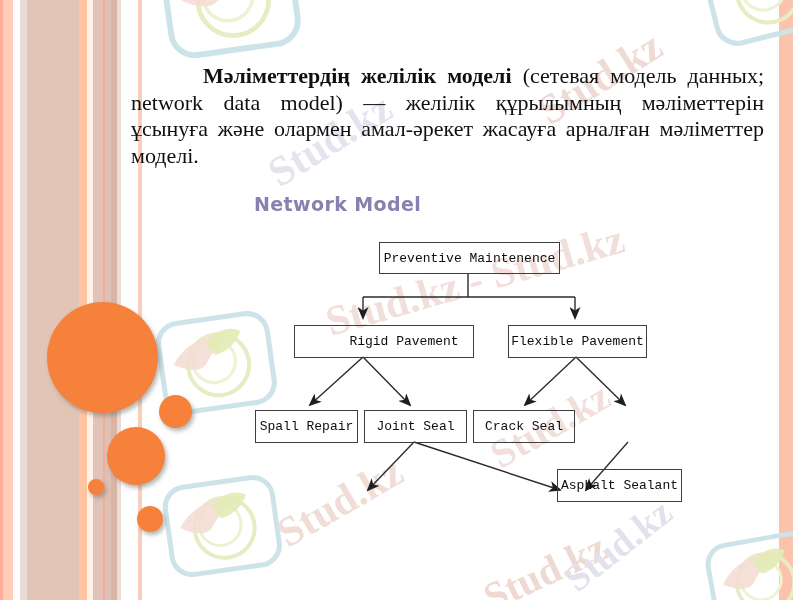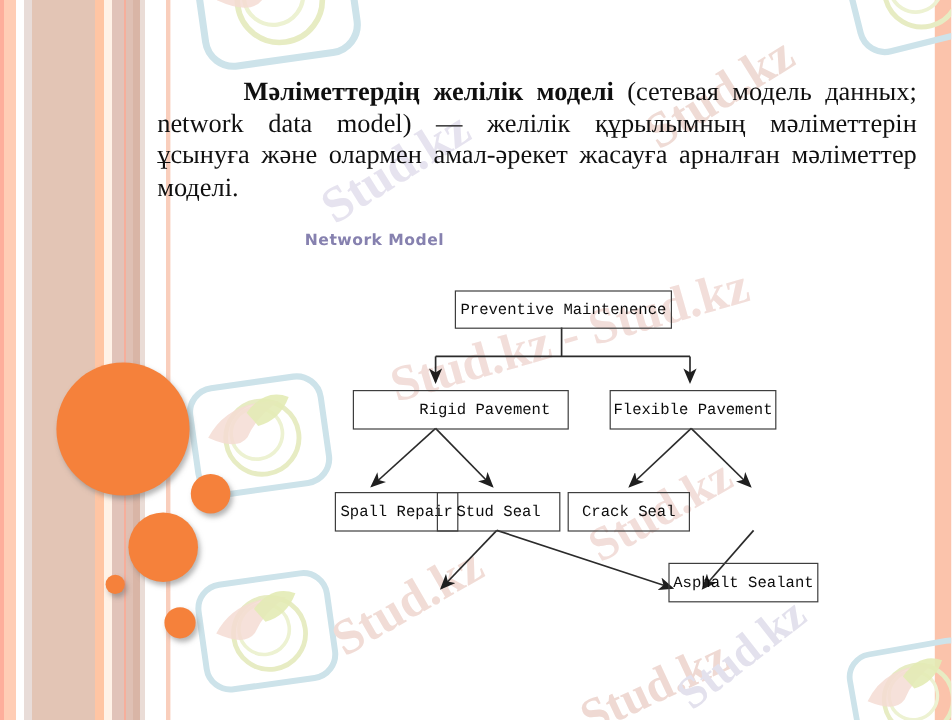--- a/index.html
+++ b/index.html
@@ -37,21 +37,21 @@
   
   .para{position:absolute;left:131px;top:63px;width:633px;color:#101010;
         font-family:"Liberation Serif","DejaVu Serif",serif;font-size:22px;line-height:26.5px;}
   .para .line{text-align:justify;text-align-last:justify;}
   .para .line.first{padding-left:72px;}
   .para .line.last{text-align:center;text-align-last:left;}
   .para b{font-weight:bold;}
 
   
   .heading{position:absolute;left:254px;top:193px;margin:0;color:#8681AF;
-           font-family:"DejaVu Sans","Liberation Sans",sans-serif;font-size:13px;font-weight:bold;letter-spacing:.4px;}
+           font-family:"DejaVu Sans","Liberation Sans",sans-serif;font-size:19px;font-weight:bold;letter-spacing:.4px;}
 
   
   .edges{position:absolute;left:0;top:0;width:793px;height:600px;pointer-events:none;}
   .node{position:absolute;border:1.5px solid #3E3E3E;background:transparent;color:#0d0d0d;
         display:flex;align-items:center;justify-content:center;
         font-family:Liberation Mono, monospace;font-size:13px;}
 </style>
 </head>
 <body>
 
@@ -126,18 +126,18 @@
       <line x1="576" y1="357" x2="625" y2="405" marker-end="url(#arrow)"></line>
       <line x1="414" y1="442" x2="368" y2="490" marker-end="url(#arrow)"></line>
       <line x1="414" y1="442" x2="560" y2="490" marker-end="url(#arrow)"></line>
       <line x1="628" y1="442" x2="586" y2="490" marker-end="url(#arrow)"></line>
     </g>
   </svg>
 
   <div class="node" style="left:379px;top:242px;width:179px;height:30px;">Preventive Maintenence</div>
   <div class="node" style="left:294px;top:325px;width:138px;height:31px;padding-left:40px;">Rigid Pavement</div>
   <div class="node" style="left:508px;top:325px;width:137px;height:31px;">Flexible Pavement</div>
-  <div class="node" style="left:255px;top:410px;width:101px;height:31px;margin-left:24px;">Spall Repair</div>
-  <div class="node" style="left:364px;top:410px;width:101px;height:31px;">Stud Seal</div>
+  <div class="node" style="left:255px;top:410px;width:101px;height:31px;">Spall Repair</div>
+  <div class="node" style="left:364px;top:410px;width:101px;height:31px;">Joint Seal</div>
   <div class="node" style="left:473px;top:410px;width:100px;height:31px;">Crack Seal</div>
   <div class="node" style="left:515px;top:469px;width:123px;height:31px;margin-left:42px;">Asphalt Sealant</div>
 
 </div>
 
 </body></html>

